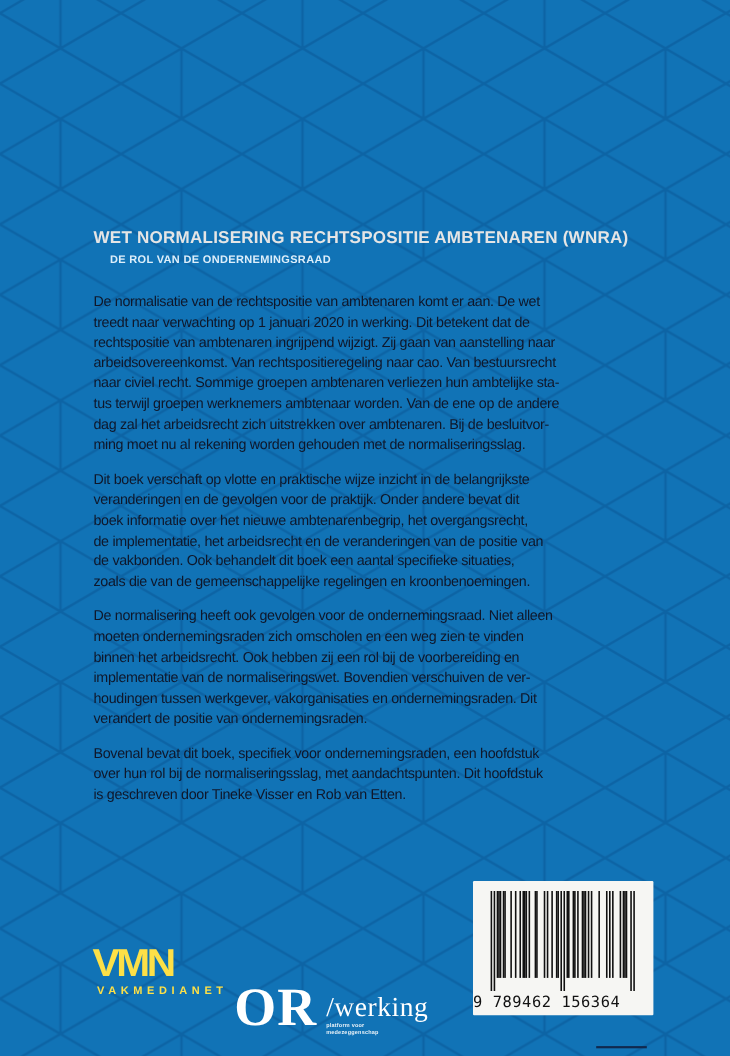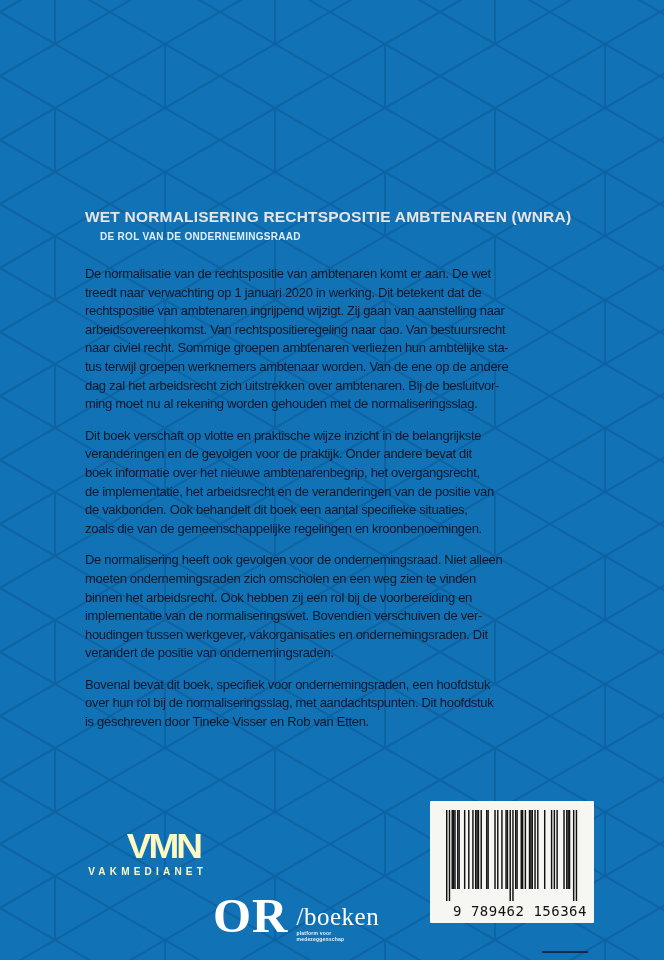--- a/index.html
+++ b/index.html
@@ -31,27 +31,27 @@
   }
 
   
   .barcode-panel{
     position:absolute;left:430px;top:801px;width:164px;height:122px;
     background:#f6f6f3;border-radius:1px;
   }
   .barcode-panel svg{position:absolute;left:0;top:0;}
   .barcode-number{
     position:absolute;left:0;right:0;bottom:4px;
-    text-align:center;color:#121212;
+    text-align:left;color:#121212;
     font-family:"DejaVu Sans Mono",monospace;
-    font-size:14px;letter-spacing:0.5px;white-space:pre;padding-left:16px;
+    font-size:14px;letter-spacing:0.5px;white-space:pre;
   }
 
   
-  .vmn-logo{position:absolute;left:84px;top:829px;width:116px;text-align:right;color:#fef9c3;}
+  .vmn-logo{position:absolute;left:84px;top:859px;width:116px;text-align:left;color:#fde047;}
   .vmn-mark{
     font-weight:bold;font-size:37px;line-height:34px;letter-spacing:-3px;
     transform:scaleY(0.96);
   }
   .vmn-label{
     margin-top:3px;font-weight:bold;font-size:10px;letter-spacing:4.2px;
     text-indent:4.2px;
   }
   .or-logo{position:absolute;left:213px;top:866px;color:#fff;display:flex;align-items:flex-start;margin-top:24px;}
   .or-mark{
@@ -170,21 +170,21 @@
   </div>
 
   <div class="vmn-logo">
     <div class="vmn-mark">VMN</div>
     <div class="vmn-label">VAKMEDIANET</div>
   </div>
 
   <div class="or-logo">
     <div class="or-mark">OR</div>
     <div class="or-series-wrap">
-      <div class="or-series">/boeken</div>
+      <div class="or-series">/werking</div>
       <div class="or-tagline">platform voor
 medezeggenschap</div>
     </div>
   </div>
 
   <div class="spine-mark"></div>
 
 </div>
 
 </body></html>

